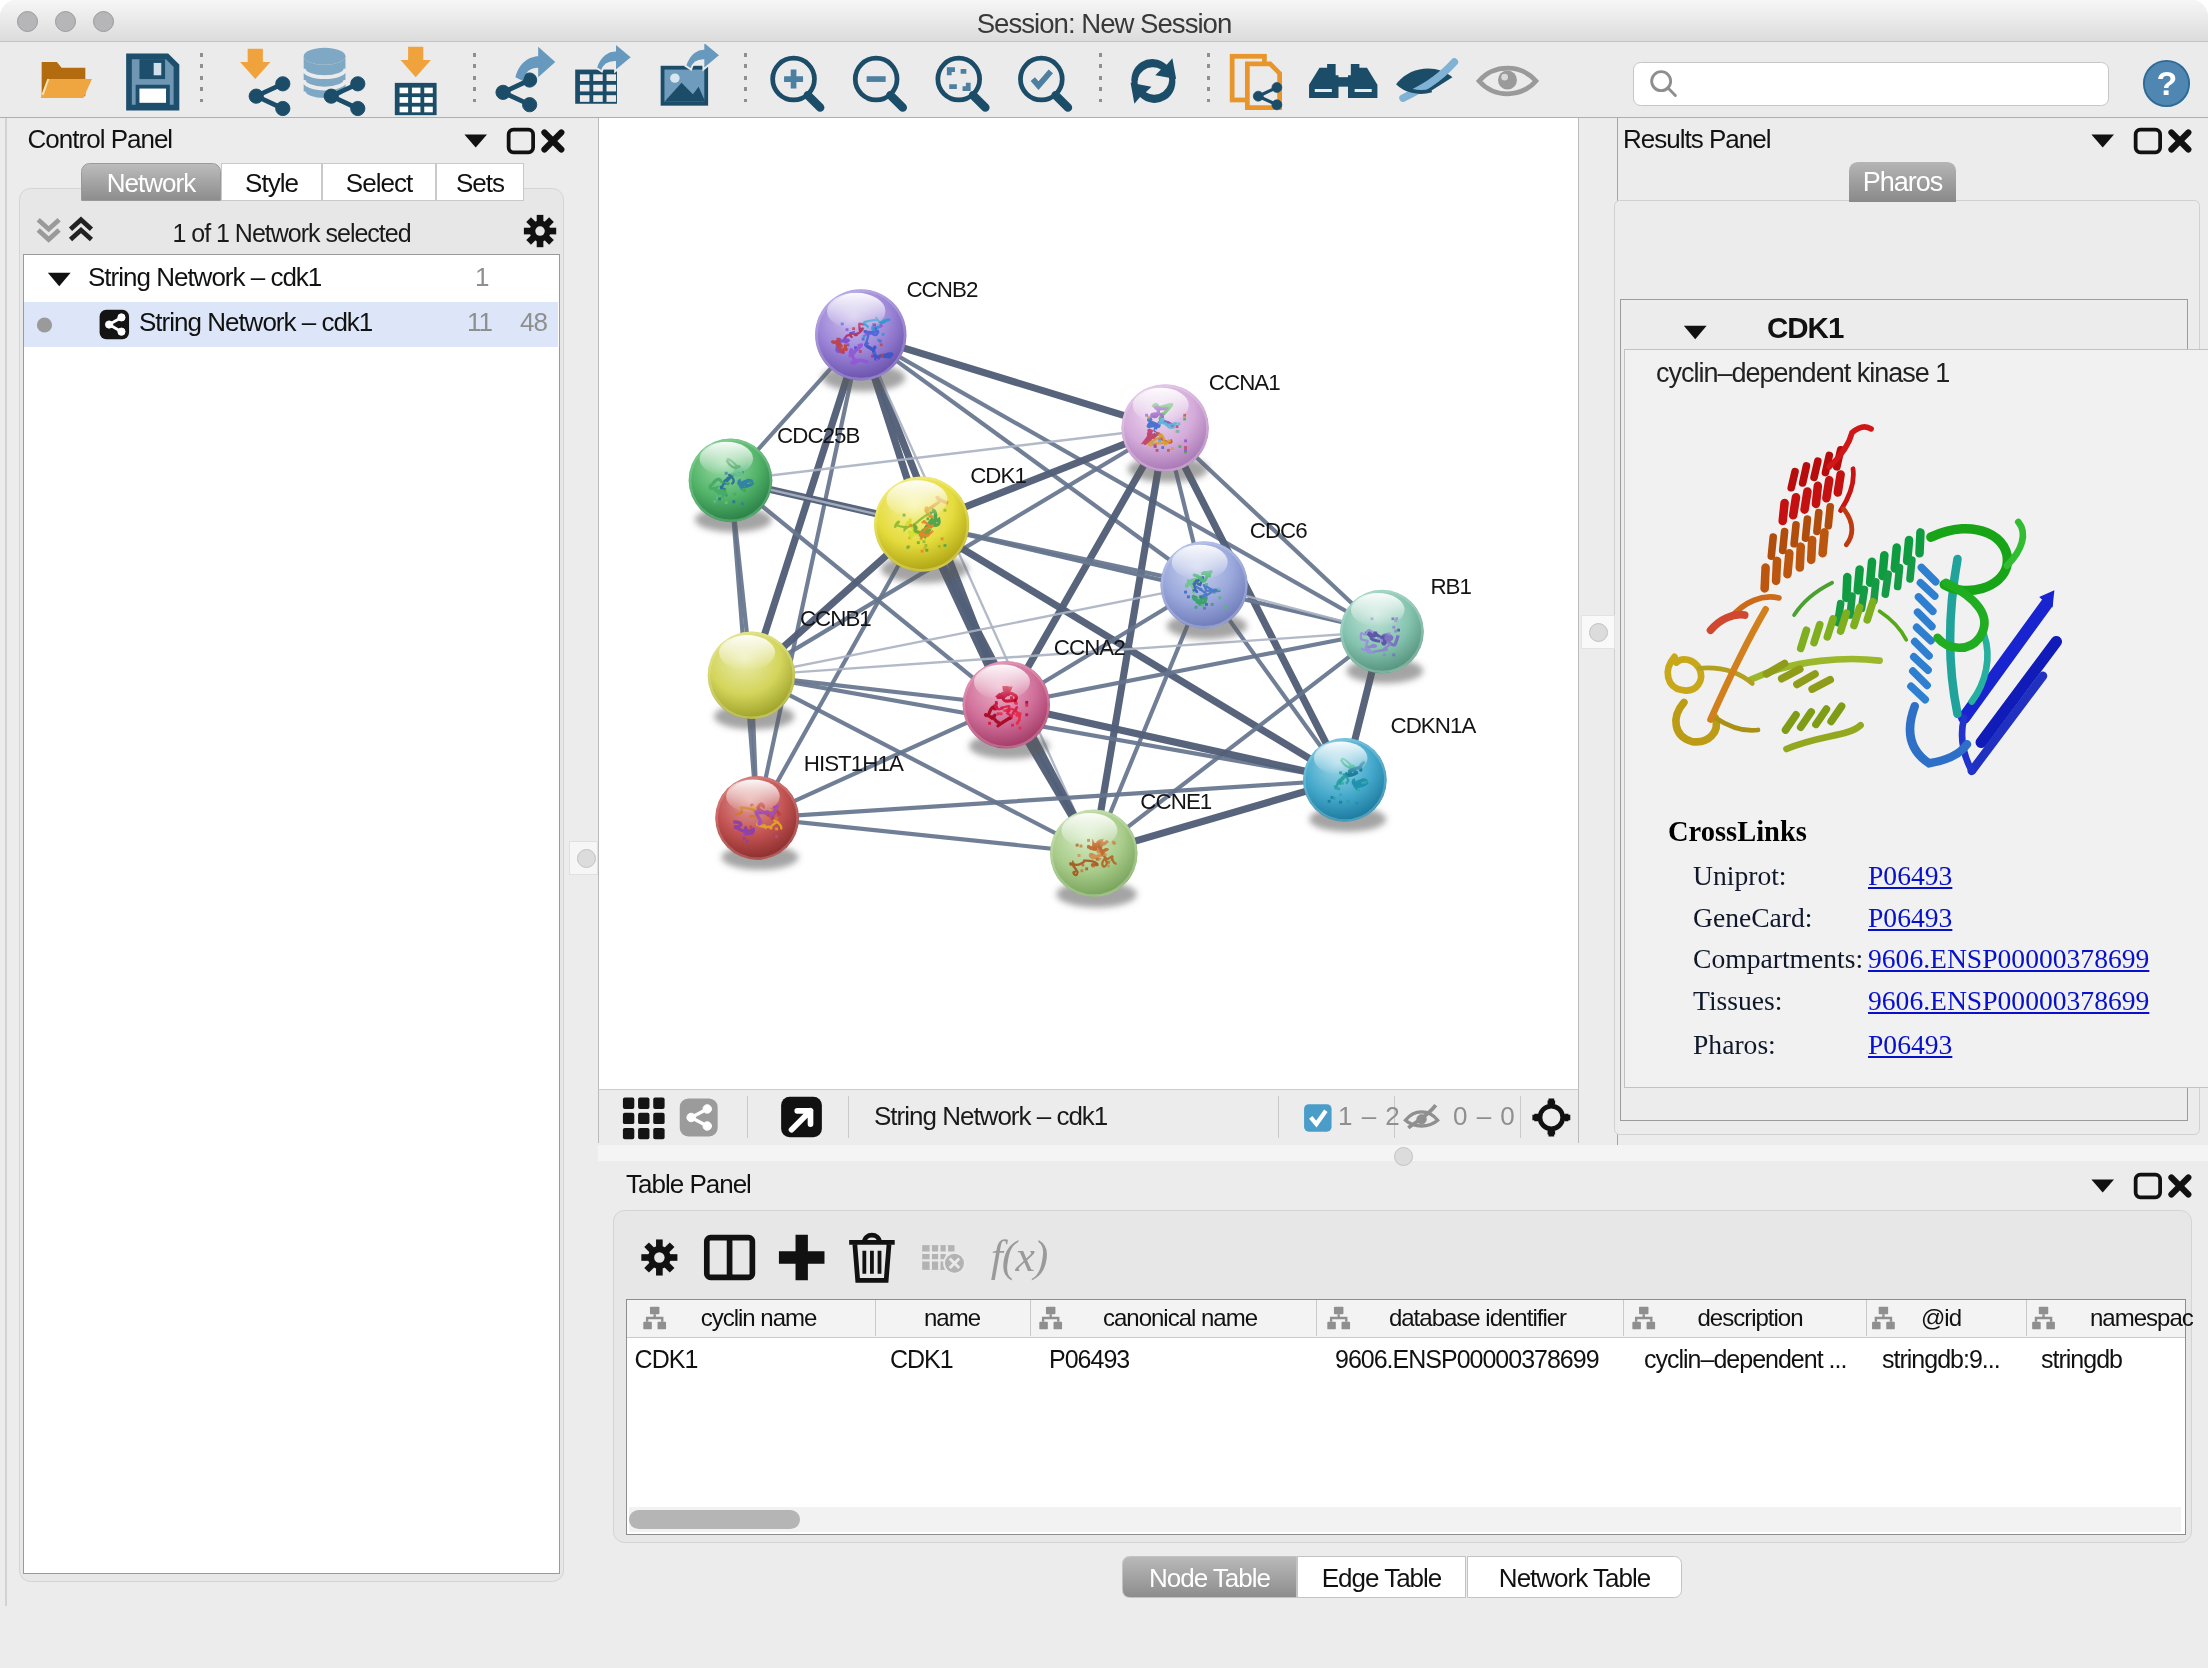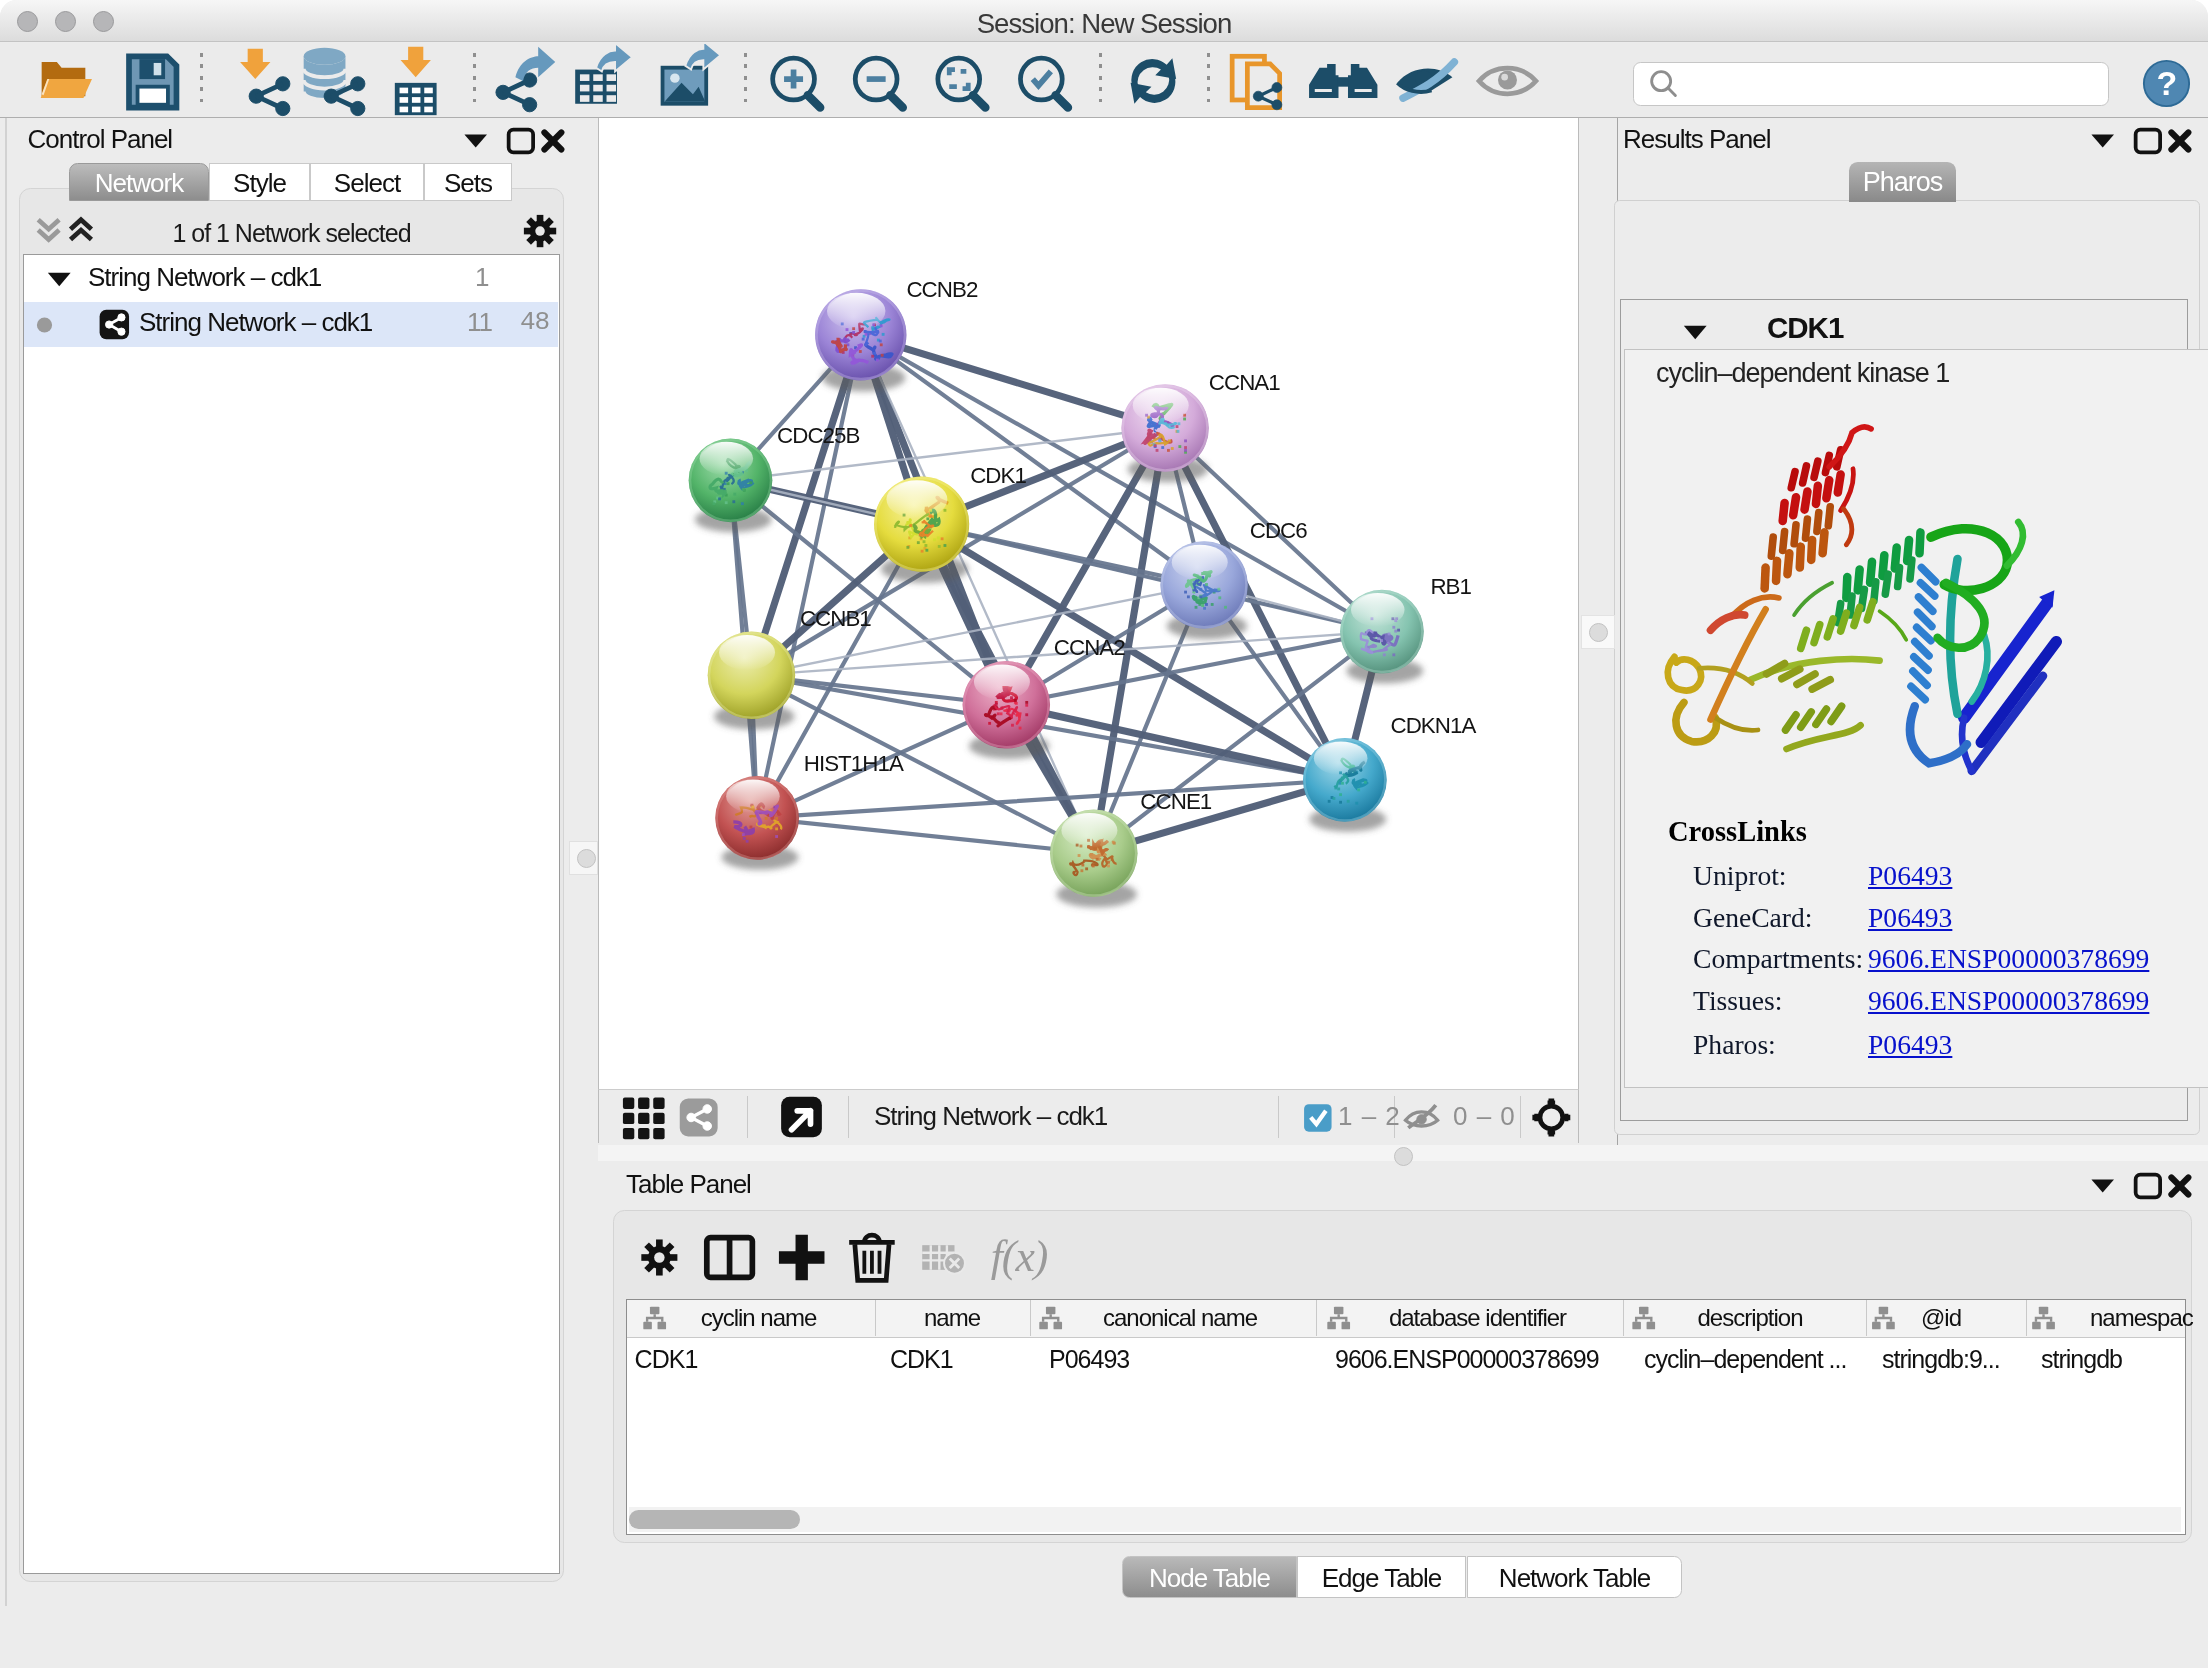--- a/index.html
+++ b/index.html
@@ -19,21 +19,21 @@
   #toolbar { position:absolute; left:0; top:43px; width:2208px; height:75px;
     background:#ebebeb; border-bottom:1.9px solid #aeaeae; }
   .tsep { position:absolute; top:9.5px; height:55px; width:2.9px;
     background-image:repeating-linear-gradient(#8f8f8f 0 3.8px, transparent 3.8px 11.4px); }
   #searchbox { position:absolute; left:1633px; top:19px; width:476px; height:44px;
     background:#fff; border:1.9px solid #c6c6c6; border-radius:7.6px; }
 
   
   #cp-title { position:absolute; left:27.6px; top:124px; font-size:26px; color:#111; }
   .tab { position:absolute; top:163px; height:38px; font-size:26px; color:#111; text-align:center; line-height:38px;
-     background:#fff; border:1px solid #c9c9c9; }
+     background:#fff; border:1px solid #c9c9c9;margin-left:12px; }
   .tabsel { background:linear-gradient(#bcbcbc,#8d8d8d); color:#fff; border:1px solid #9a9a9a; border-radius:8.6px 8.6px 0 0; }
   #cp-box { position:absolute; left:19px; top:188px; width:545px; height:1394px;
      background:#e7e7e7; border:1px solid #d4d4d4; border-radius:11.4px; }
   #cp-bar { position:absolute; left:23px; top:210px; width:537px; height:44px; }
   #cp-bar-text { position:absolute; left:0; top:8.6px; width:100%; text-align:center; font-size:25px; color:#1a1a1a; }
   #cp-tree { position:absolute; left:23px; top:254px; width:537px; height:1320px;
      background:#fff; border:1.9px solid #9a9a9a; }
   .trow { position:absolute; left:0; width:534px; height:45px; font-size:26px; color:#111; }
   .tnum { position:absolute; color:#8f8f8f; }
 
@@ -311,21 +311,21 @@
         <rect x="68" y="4" width="31" height="31" rx="7" fill="#141414"></rect>
         <g fill="#fff" stroke="#fff">
           <circle cx="78" cy="19.5" r="3.8"></circle>
             <circle cx="91" cy="12" r="3.8"></circle>
             <circle cx="91" cy="27" r="3.8"></circle>
           <path d="M78 19.5 L91 12 M78 19.5 L91 27" stroke-width="3"></path>
         </g>
       </svg>
       <span style="position:absolute; left:115px; top:4.8px;">String Network – cdk1</span>
       <span class="tnum" style="left:443px; top:4.8px;">11</span>
-      <span class="tnum" style="left:496px; top:4.8px;font-family:Liberation Mono, monospace;">48</span>
+      <span class="tnum" style="left:496px; top:4.8px;">48</span>
     </div>
   </div>
 
   <div id="netview">
       <svg width="981" height="971" viewBox="0 0 1031 1021" style="position:absolute;left:0;top:0;">
 <defs>
 <radialGradient id="gB2" cx="0.42" cy="0.30" r="0.75">
             <stop offset="0" stop-color="#cfc3ee"></stop>
             <stop offset="0.55" stop-color="#9b84d6"></stop>
             <stop offset="0.92" stop-color="#6b53ae"></stop>

